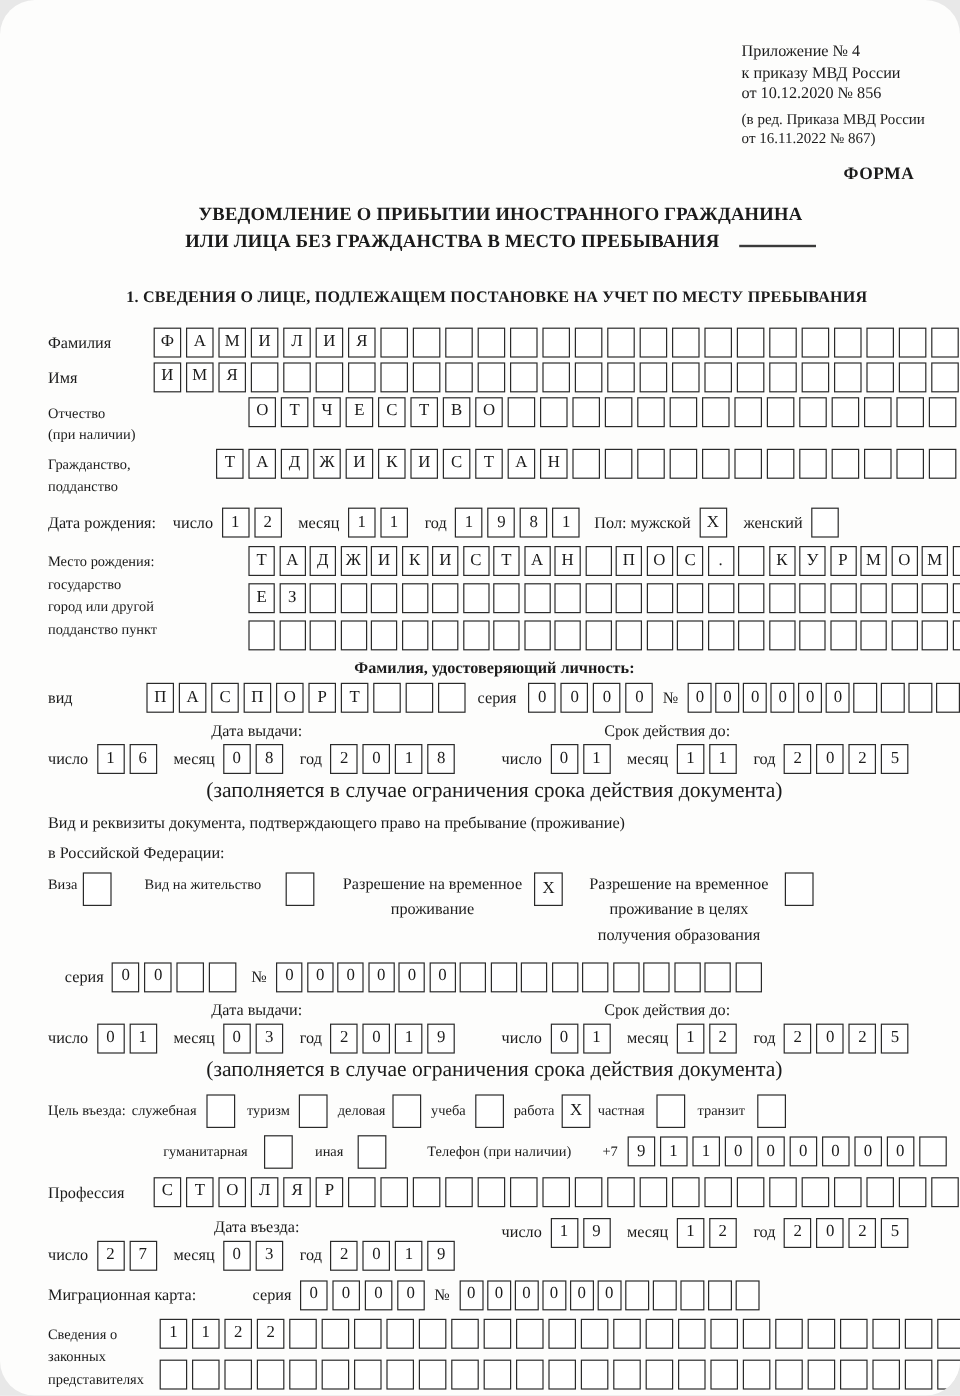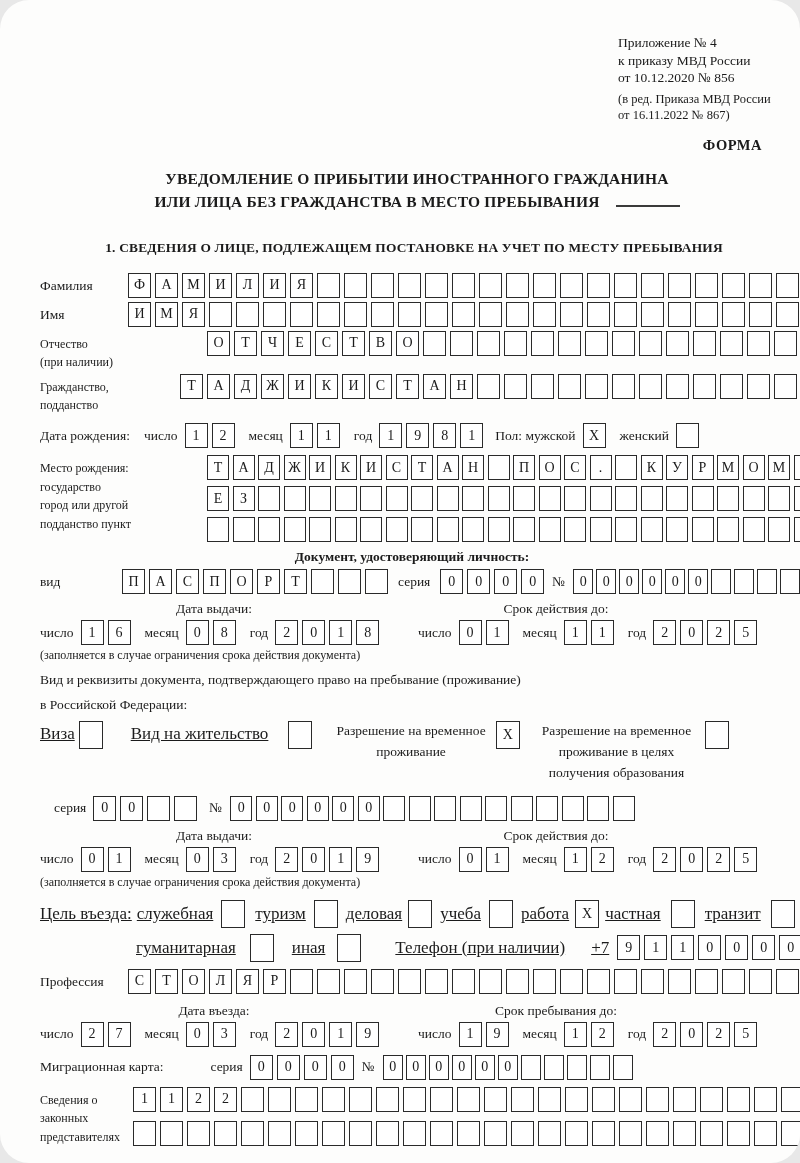--- a/index.html
+++ b/index.html
@@ -35,26 +35,26 @@
   .dlbl{font-size:13.5px;margin-right:7px;flex:none;}
   .mlbl{margin-left:14px;}
   .docheader{font-weight:bold;font-size:13.5px;text-align:center;margin:7px 10px 0 0;}
 
   .dates{display:flex;margin-top:7px;}
   .dcol1{width:378px;flex:none;}
   .dcol2{flex:1;}
   .dhead{font-size:13.5px;text-align:center;margin-bottom:3px;}
   .dhead.c1{padding-right:30px;}
   .dhead.c2{padding-right:100px;}
-  .note{font-size:12px;text-align:left;padding-right:10px;margin-top:3px;}
+  .note{font-size:18px;text-align:center;padding-right:10px;margin-top:3px;}
 
   .rline{font-size:13.5px;margin-top:9px;}
   .permits{display:flex;align-items:flex-start;margin-top:8px;font-size:13.5px;}
   .pcol{text-align:center;line-height:1.55;flex:none;}
-  .plbl{flex:none;font-size:17px;text-decoration:underline;}
+  .plbl{flex:none;font-size:12px;}
   .pt3{padding-top:3px;}
 
   .purpose{display:flex;align-items:center;margin-top:10px;font-size:13.5px;}
   .prof{margin-top:7px;}
 </style>
 </head>
 <body>
 
 <div class="page">
 
@@ -311,21 +311,21 @@
           <div class="cell"></div>
           <div class="cell"></div>
           <div class="cell"></div>
           <div class="cell"></div>
           <div class="cell"></div>
           <div class="cell"></div>
         </div>
     </div>
   </div>
 
-  <div class="docheader">Документ, удостоверяющий личность:</div>
+  <div class="docheader">Фамилия, удостоверяющий личность:</div>
   <div class="inline" style="margin-top:4px;">
     <span class="dlbl" style="width:75px;">вид</span>
     <div class="cells">
         <div class="cell">П</div>
         <div class="cell">А</div>
         <div class="cell">С</div>
         <div class="cell">П</div>
         <div class="cell">О</div>
         <div class="cell">Р</div>
         <div class="cell">Т</div>
@@ -614,21 +614,20 @@
         <span class="dlbl mlbl">год</span>
         <div class="cells">
             <div class="cell">2</div>
             <div class="cell">0</div>
             <div class="cell">1</div>
             <div class="cell">9</div>
           </div>
       </div>
     </div>
     <div class="dcol2">
-      <div class="dhead c2">Срок пребывания до:</div>
       <div class="inline">
         <span class="dlbl">число</span>
         <div class="cells">
             <div class="cell">1</div>
             <div class="cell">9</div>
           </div>
         <span class="dlbl mlbl">месяц</span>
         <div class="cells">
             <div class="cell">1</div>
             <div class="cell">2</div>

